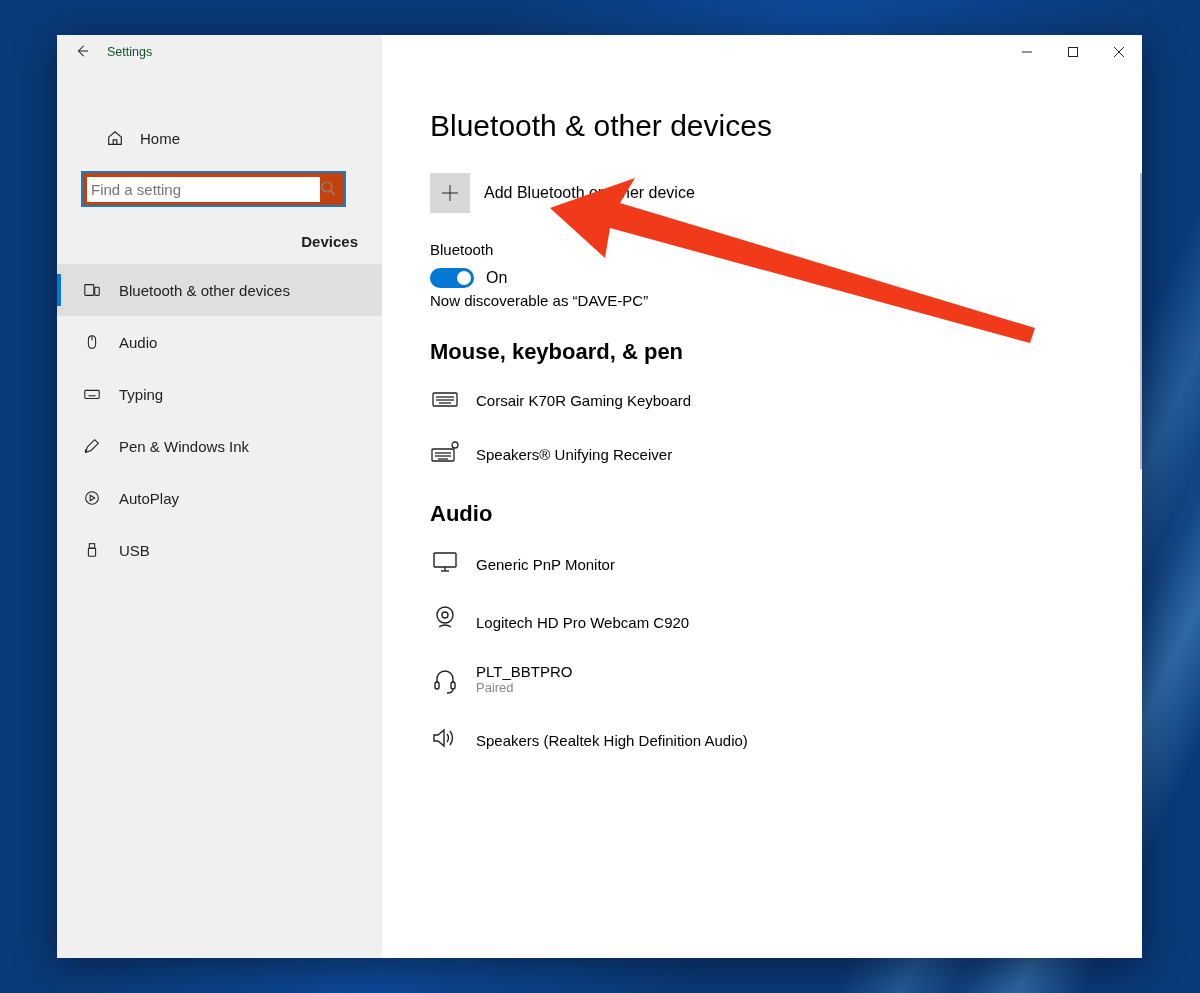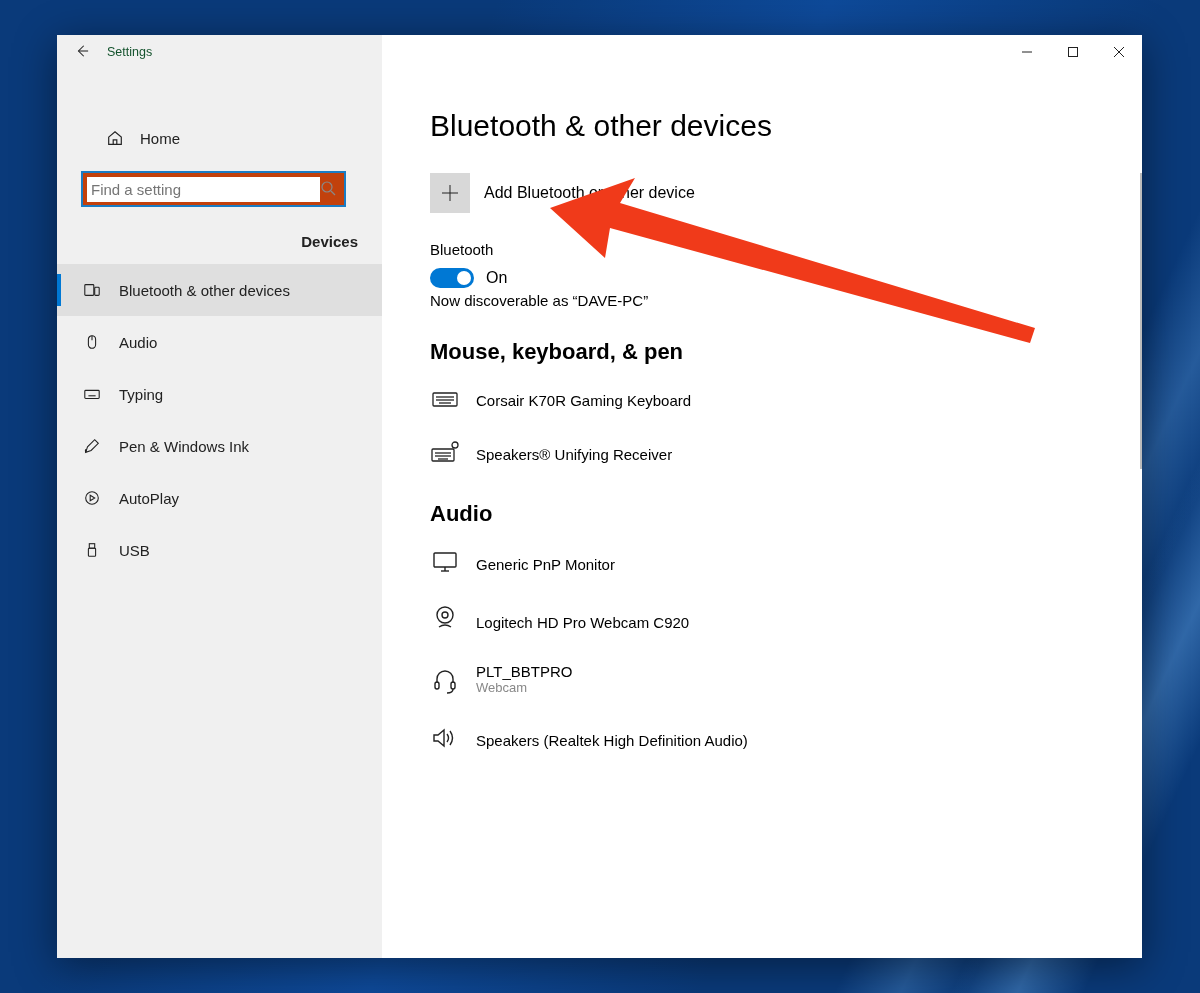--- a/index.html
+++ b/index.html
@@ -335,21 +335,21 @@
         <span class="dicon">
           <svg width="24" height="26" viewBox="0 0 24 26" fill="none" stroke="#222" stroke-width="1.4">
               <path d="M4 14 V10 a8 8 0 0 1 16 0 V14"></path>
               <rect x="2" y="13" width="4" height="7" rx="2"></rect>
               <rect x="18" y="13" width="4" height="7" rx="2"></rect>
               <path d="M20 20 Q20 24 14 24"></path>
             </svg>
         </span>
         <span>
           <div class="dname">PLT_BBTPRO</div>
-          <div class="dstatus">Webcam</div>
+          <div class="dstatus">Paired</div>
         </span>
       </div>
       <div style="height:12px"></div>
       <div class="device-row">
         <span class="dicon">
           <svg width="26" height="22" viewBox="0 0 26 22" fill="none" stroke="#222" stroke-width="1.4">
               <path d="M2 8 H6 L12 3 V19 L6 14 H2 Z"></path>
               <path d="M15 7 Q18 11 15 15"></path>
               <path d="M18 4 Q23 11 18 18"></path>
             </svg>

